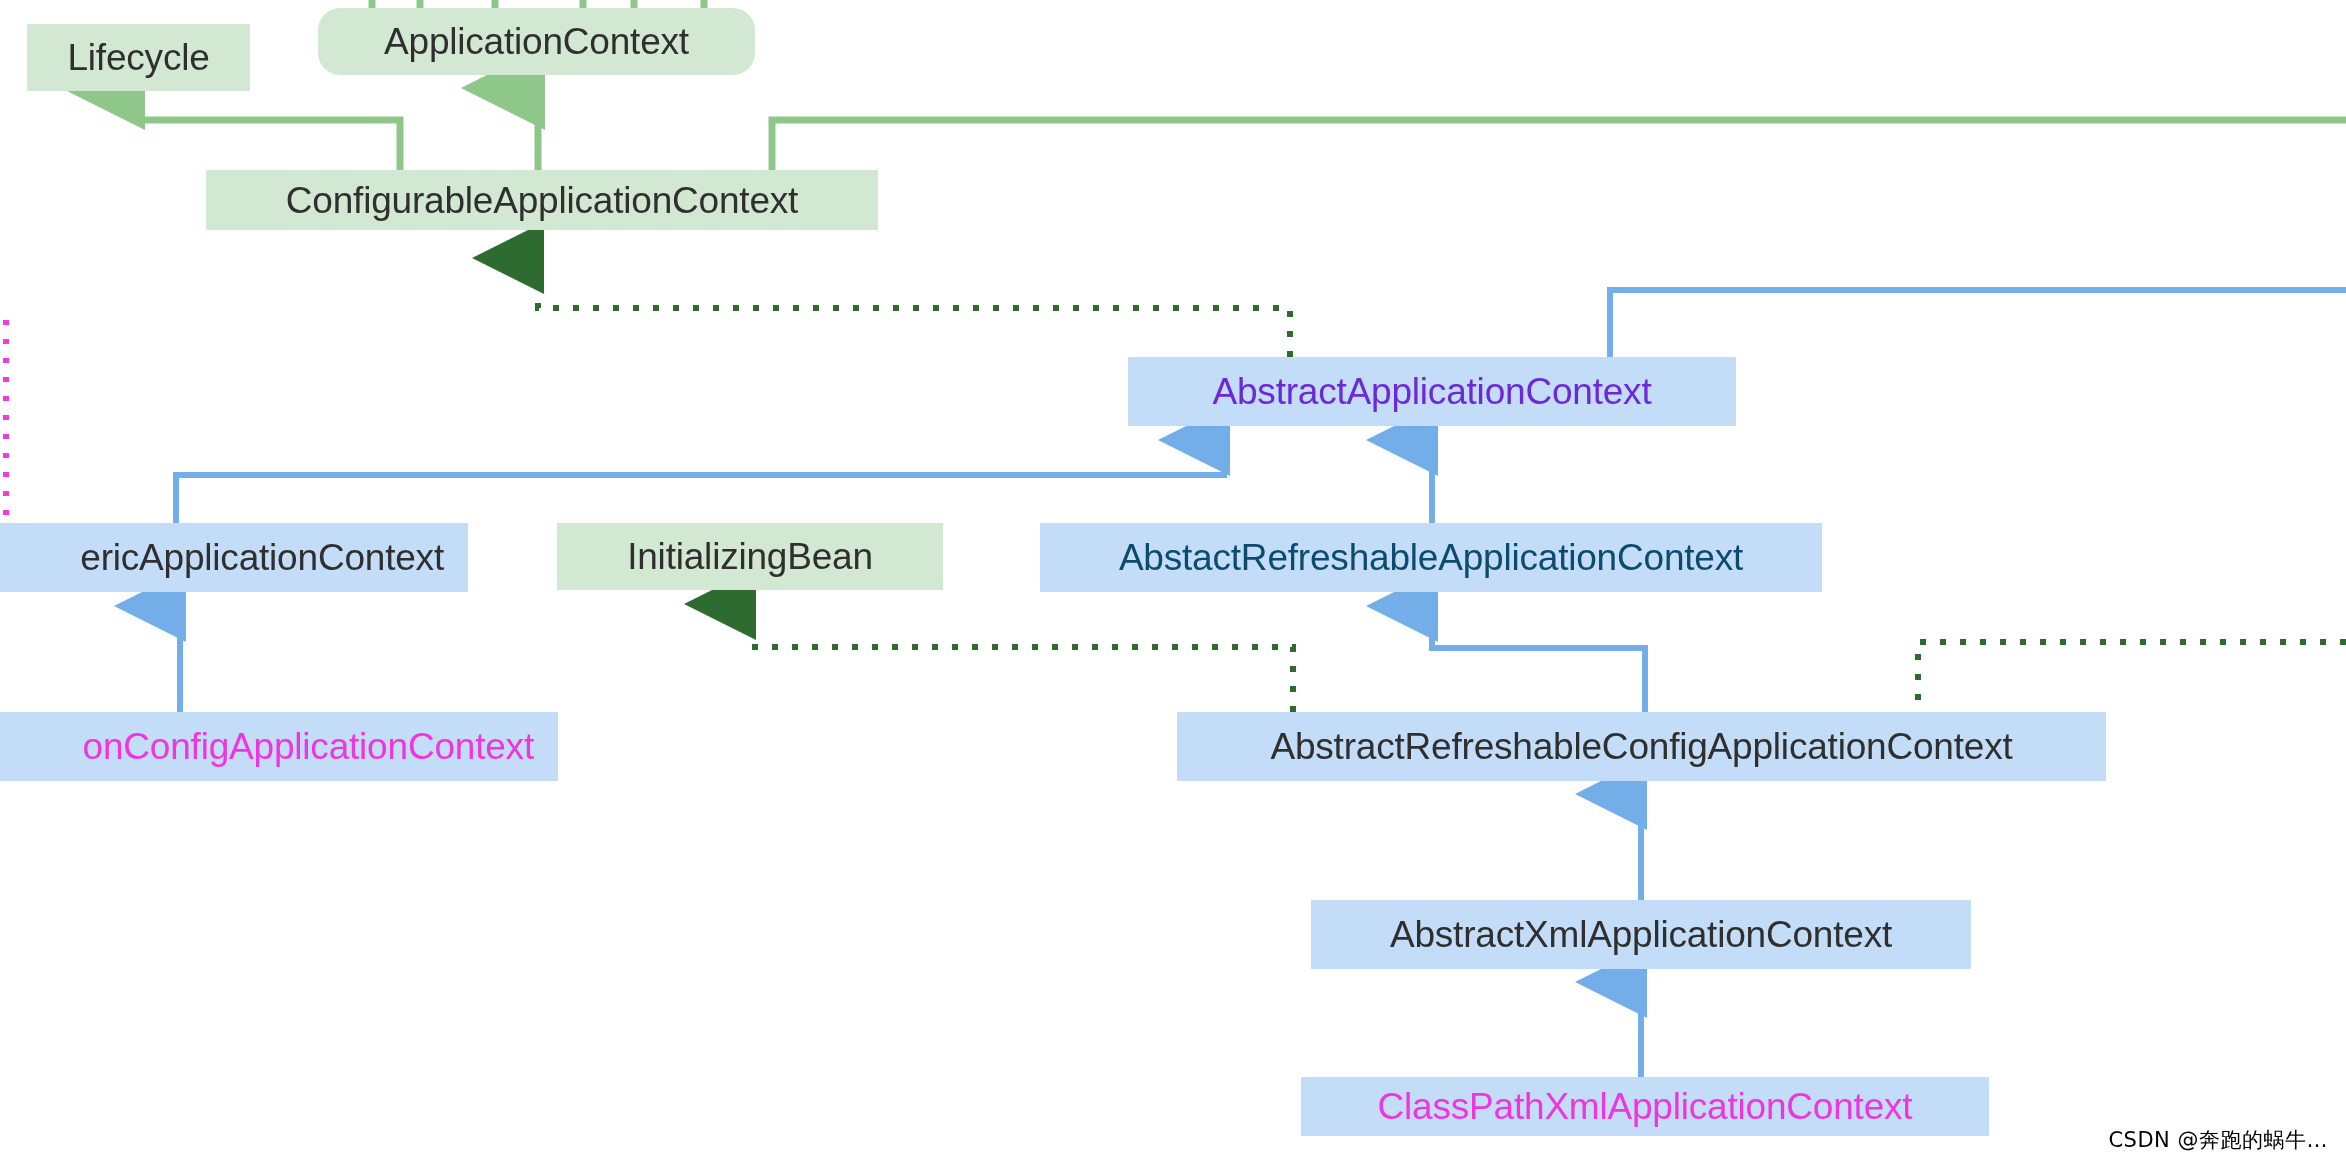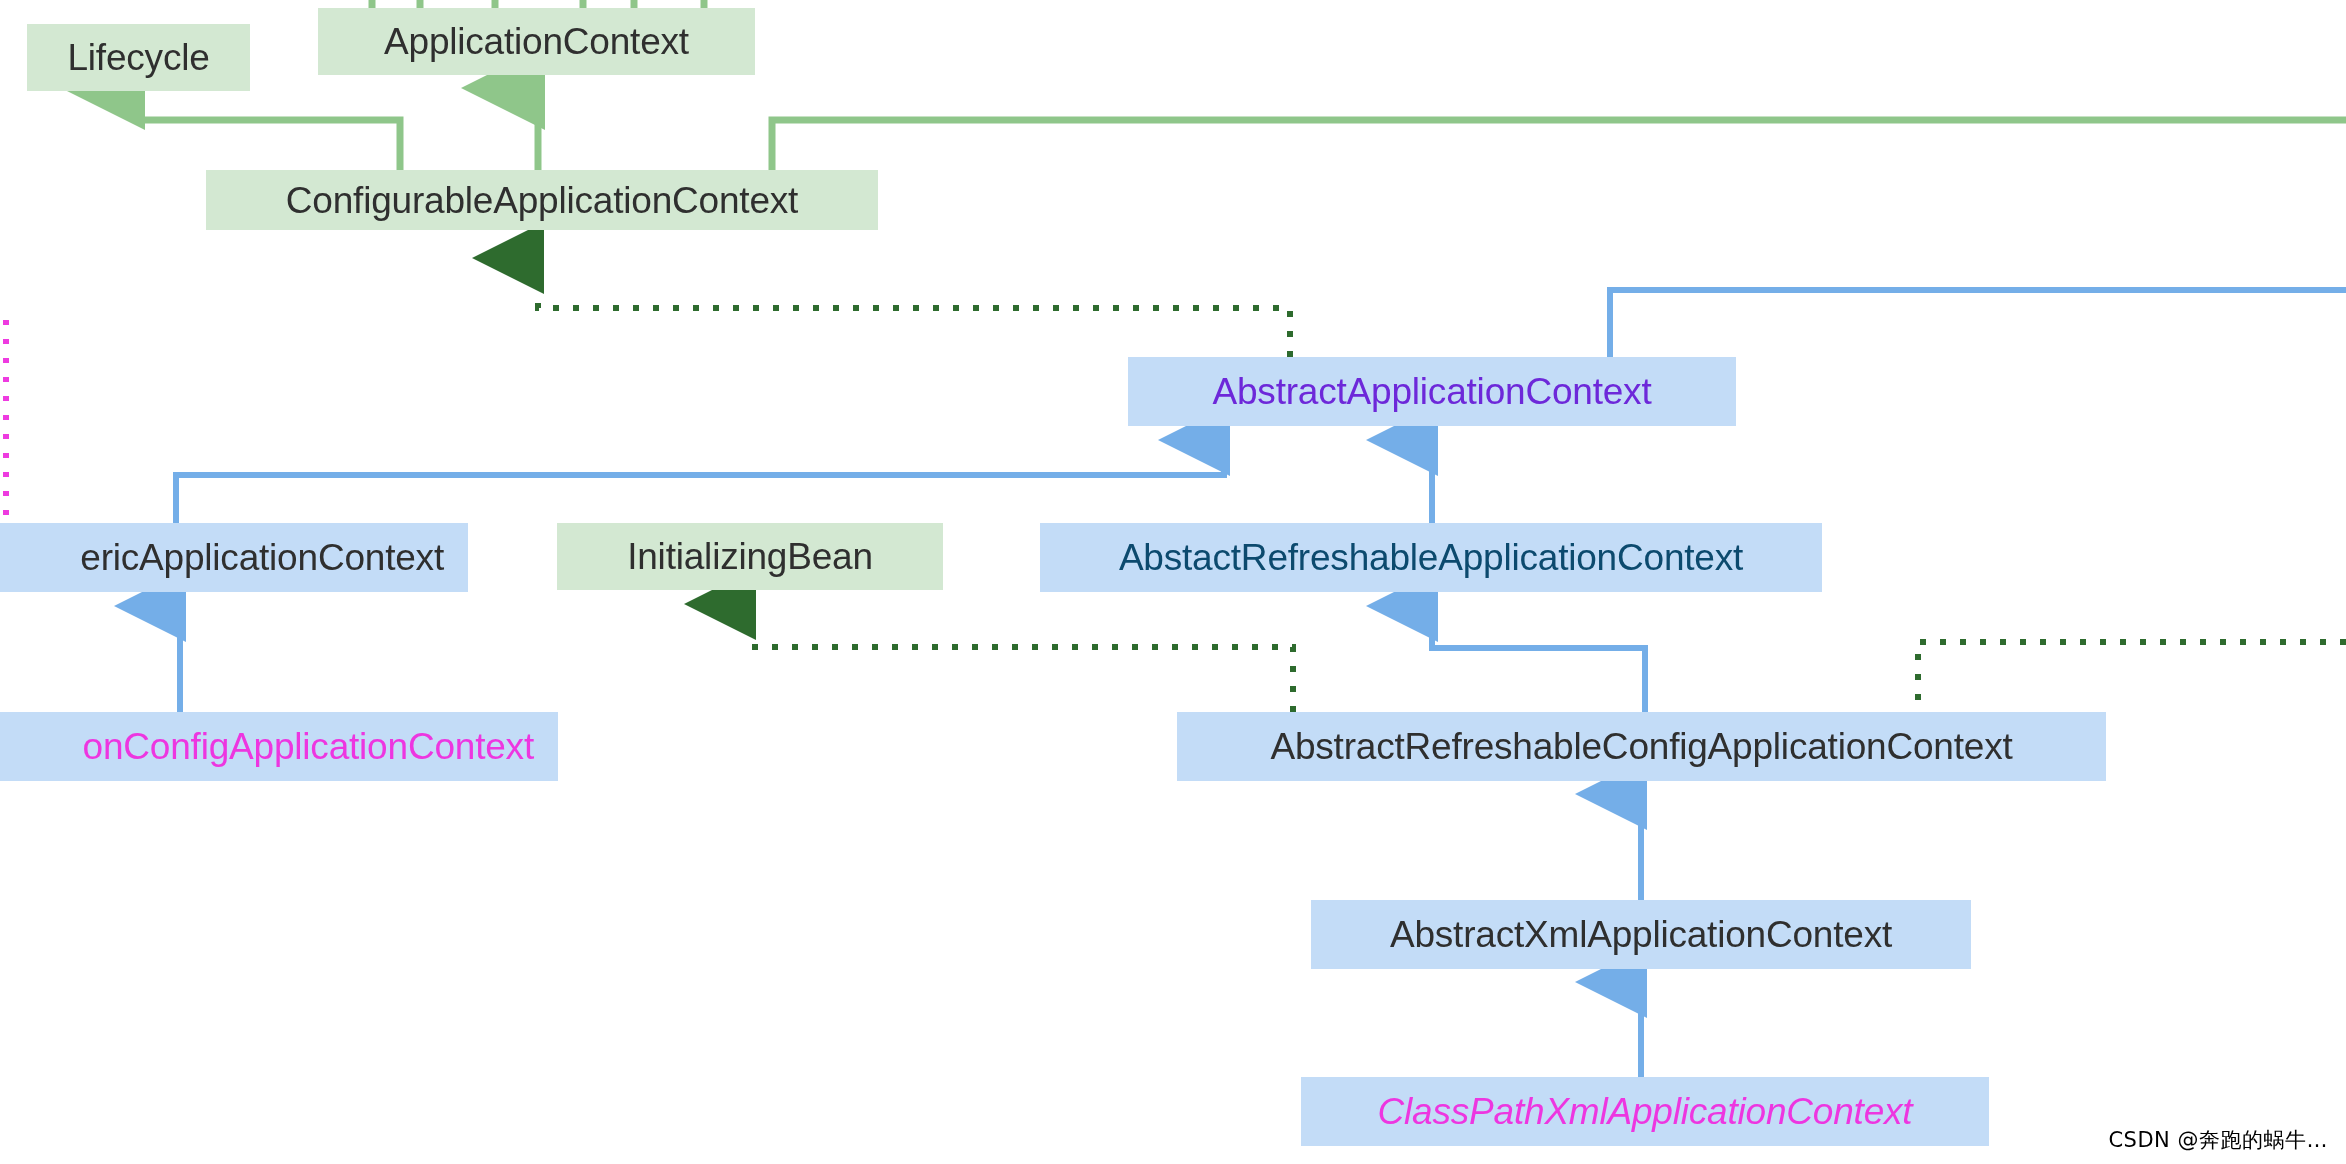--- a/index.html
+++ b/index.html
@@ -114,21 +114,21 @@
 
     <path d="M1641 900 L1641 794" stroke="#74aee8" stroke-width="6" fill="none" marker-end="url(#arrow-blue)"></path>
 
     <path d="M1641 1077 L1641 982" stroke="#74aee8" stroke-width="6" fill="none" marker-end="url(#arrow-blue)"></path>
   </svg>
 
   <div class="node node-iface" style="left:27px; top:24px; width:223px; height:67px;">
     <span class="label t-dark" style="font-size:37px;">Lifecycle</span>
   </div>
 
-  <div class="node node-iface" style="left:318px; top:8px; width:437px; height:67px;">
+  <div class="node node-iface" style="left:318px; top:8px; width:437px; height:67px;border-radius:22px;">
     <span class="label t-dark" style="font-size:37px;">ApplicationContext</span>
   </div>
 
   <div class="node node-iface" style="left:206px; top:170px; width:672px; height:60px;">
     <span class="label t-dark" style="font-size:37px;">ConfigurableApplicationContext</span>
   </div>
 
   <div class="node node-class" style="left:1128px; top:357px; width:608px; height:69px;">
     <span class="label t-red" style="font-size:37px;">AbstractApplicationContext</span>
   </div>
@@ -150,19 +150,19 @@
   </div>
 
   <div class="node node-class" style="left:1177px; top:712px; width:929px; height:69px;">
     <span class="label t-dark" style="font-size:37px;">AbstractRefreshableConfigApplicationContext</span>
   </div>
 
   <div class="node node-class" style="left:1311px; top:900px; width:660px; height:69px;">
     <span class="label t-dark" style="font-size:37px;">AbstractXmlApplicationContext</span>
   </div>
 
-  <div class="node node-class" style="left:1301px; top:1077px; width:688px; height:69px;font-style:italic;">
+  <div class="node node-class" style="left:1301px; top:1077px; width:688px; height:59px;">
     <span class="label t-magenta" style="font-size:37px;">ClassPathXmlApplicationContext</span>
   </div>
 
   <div class="watermark">CSDN @奔跑的蜗牛…</div>
 
 </div>
 
 </body></html>

